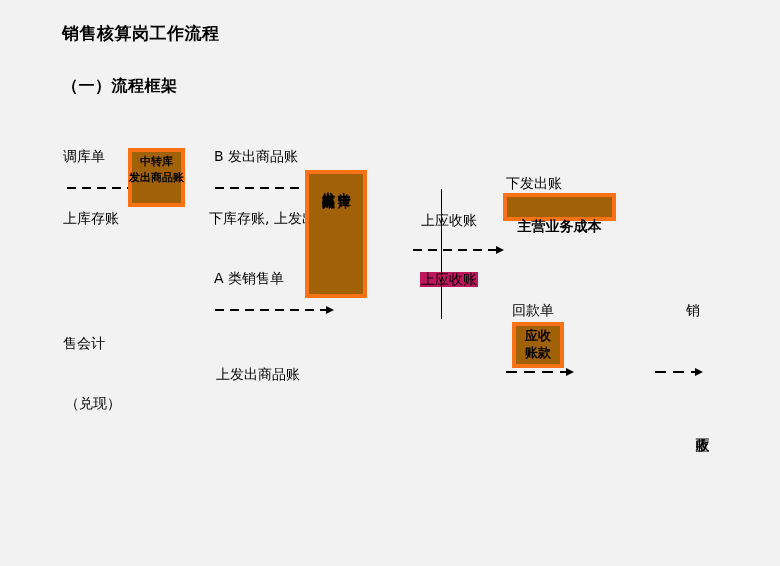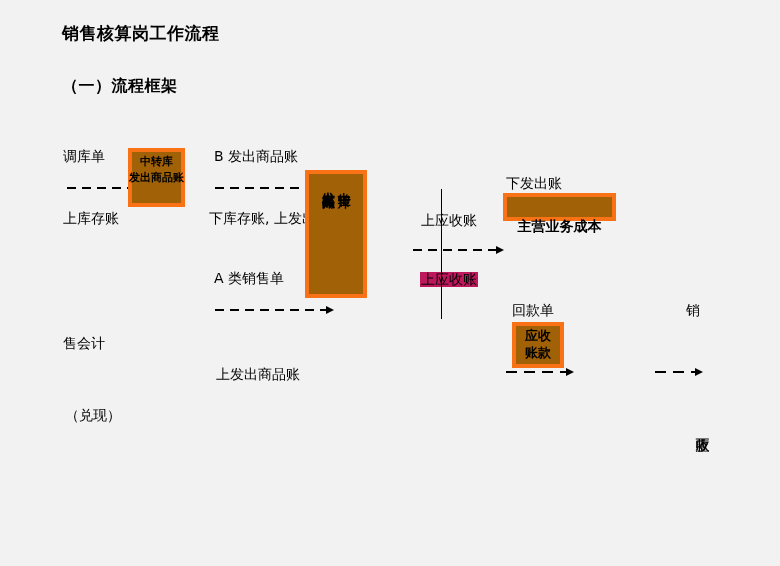--- a/index.html
+++ b/index.html
@@ -167,21 +167,21 @@
     <div class="box-inner-h">
       <div class="box-txt t1">中转库</div>
       <div class="box-txt t2">发出商品账</div>
     </div>
   </div>
 
   <div class="abs lbl" style="left:63px; top:211px;">上库存账</div>
 
   <div class="abs lbl" style="left:63px; top:336px;">售会计</div>
 
-  <div class="abs lbl" style="left:65px; top:396px;margin-top:12px;">（兑现）</div>
+  <div class="abs lbl" style="left:65px; top:396px;">（兑现）</div>
 
   <div class="abs lbl" style="left:214px; top:149px;">B 发出商品账</div>
 
   <div class="abs dash" style="left:215px; top:187px; width:90px;"></div>
 
   <div class="abs lbl" style="left:209px; top:211px;">下库存账, 上发出</div>
 
   <div class="abs lbl" style="left:214px; top:271px;">A 类销售单</div>
 
   <div class="abs dash" style="left:215px; top:309px; width:112px;"></div>

